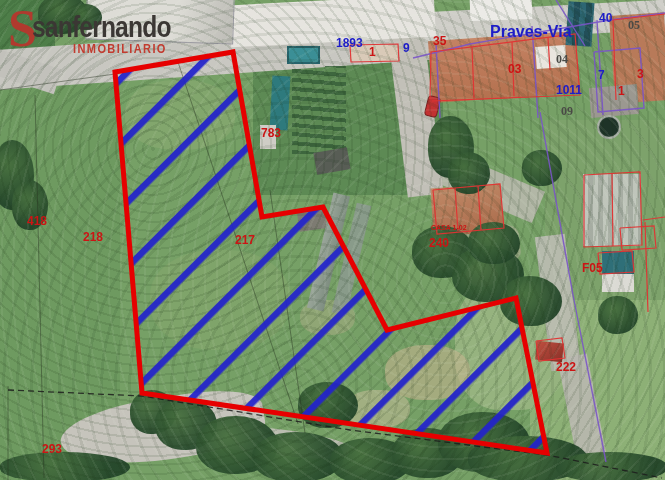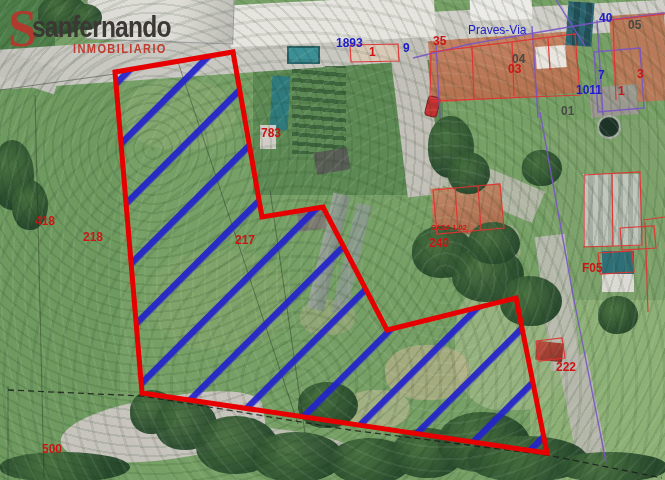--- a/index.html
+++ b/index.html
@@ -16,21 +16,21 @@
     background-image:
       repeating-radial-gradient(circle at 23% 31%, rgba(25,52,20,.13) 0 2px, transparent 2px 9px),
       repeating-radial-gradient(circle at 67% 58%, rgba(235,245,225,.08) 0 2px, transparent 2px 12px),
       repeating-radial-gradient(circle at 45% 80%, rgba(20,45,18,.10) 0 3px, transparent 3px 14px);
   }
   svg.overlay{position:absolute;left:0;top:0;z-index:20;}
   .labels{position:absolute;inset:0;z-index:25;}
   .lbl{position:absolute;font-size:12px;line-height:1;white-space:nowrap;font-weight:bold;}
   .lbl.red{color:#cc1414;}
   .lbl.blue{color:#1d1dc8;}
-  .lbl.dark{color:#4a4a46;}
+  .lbl.dark{color:#4a4a46;font-family:Liberation Serif, serif;}
   .logo{position:absolute;left:6px;top:6px;width:210px;height:58px;z-index:30;}
   .logo-s{position:absolute;left:2px;top:0;font-family:"Liberation Serif",serif;
     font-size:52px;font-weight:bold;line-height:.9;}
   .logo-name{position:absolute;left:26px;top:4px;font-size:30px;font-weight:bold;
     letter-spacing:-1px;transform:scaleX(.82);transform-origin:left center;}
   .logo-sub{position:absolute;left:67px;top:36px;font-size:12px;font-weight:bold;
     letter-spacing:1.5px;transform:scaleX(.92);transform-origin:left center;}
 </style>
 </head>
 <body>
@@ -157,41 +157,41 @@
 
     <polyline points="8,390 142,396 350,430 547,455 662,478" fill="none" stroke="#1c1c1c" stroke-width="1.3" stroke-dasharray="6 4" opacity="0.85"></polyline>
 
     <polygon fill="url(#hatch)" fill-opacity="0.92" stroke-width="5" stroke-linejoin="miter" points="115,72 233,52 262,217 323,207 387,330 516,298 547,453 142,393" stroke="#e60000"></polygon>
   </svg>
 
   <div class="labels">
       <span class="lbl red" style="left: 433px; top: 35px;">35</span>
       <span class="lbl blue" style="left: 336px; top: 37px;">1893</span>
       <span class="lbl blue" style="left: 403px; top: 42px;">9</span>
-      <span class="lbl blue" style="left: 468px; top: 24px; font-size: 12px; font-weight: normal;">Praves-Via</span>
+      <span class="lbl blue" style="left: 490px; top: 24px; font-size: 16px; font-weight: bold;">Praves-Via</span>
       <span class="lbl blue" style="left: 599px; top: 12px;">40</span>
       <span class="lbl dark" style="left: 628px; top: 19px;">05</span>
       <span class="lbl red" style="left: 508px; top: 63px;">03</span>
-      <span class="lbl dark" style="left: 512px; top: 53px;">04</span>
+      <span class="lbl dark" style="left: 556px; top: 53px;">04</span>
       <span class="lbl red" style="left: 637px; top: 68px;">3</span>
       <span class="lbl blue" style="left: 598px; top: 69px;">7</span>
-      <span class="lbl blue" style="left: 556px; top: 84px; margin-left: 20px;">1011</span>
+      <span class="lbl blue" style="left: 556px; top: 84px;">1011</span>
       <span class="lbl red" style="left: 618px; top: 85px;">1</span>
-      <span class="lbl dark" style="left: 561px; top: 105px;">01</span>
+      <span class="lbl dark" style="left: 561px; top: 105px;">09</span>
       <span class="lbl red" style="left: 369px; top: 46px;">1</span>
       <span class="lbl red" style="left: 261px; top: 127px;">783</span>
-      <span class="lbl red" style="left: 27px; top: 215px; margin-left: 8px;">418</span>
+      <span class="lbl red" style="left: 27px; top: 215px;">418</span>
       <span class="lbl red" style="left: 83px; top: 231px;">218</span>
       <span class="lbl red" style="left: 235px; top: 234px;">217</span>
       <span class="lbl red" style="left: 431px; top: 224px; font-size: 7px;">CASA 1-02</span>
       <span class="lbl red" style="left: 429px; top: 237px;">240</span>
       <span class="lbl red" style="left: 670px; top: 238px;">F04</span>
       <span class="lbl red" style="left: 582px; top: 262px;">F05</span>
       <span class="lbl red" style="left: 556px; top: 361px;">222</span>
-      <span class="lbl red" style="left: 42px; top: 443px;">500</span>
+      <span class="lbl red" style="left: 42px; top: 443px;">293</span>
     </div>
 
   <div class="logo">
     <span class="logo-s" style="color: rgb(177, 58, 46);">S</span>
     <span class="logo-name" style="color: rgb(59, 55, 52);">sanfernando</span>
     <span class="logo-sub" style="color: rgb(194, 59, 47);">INMOBILIARIO</span>
   </div>
 
 </div>
 

